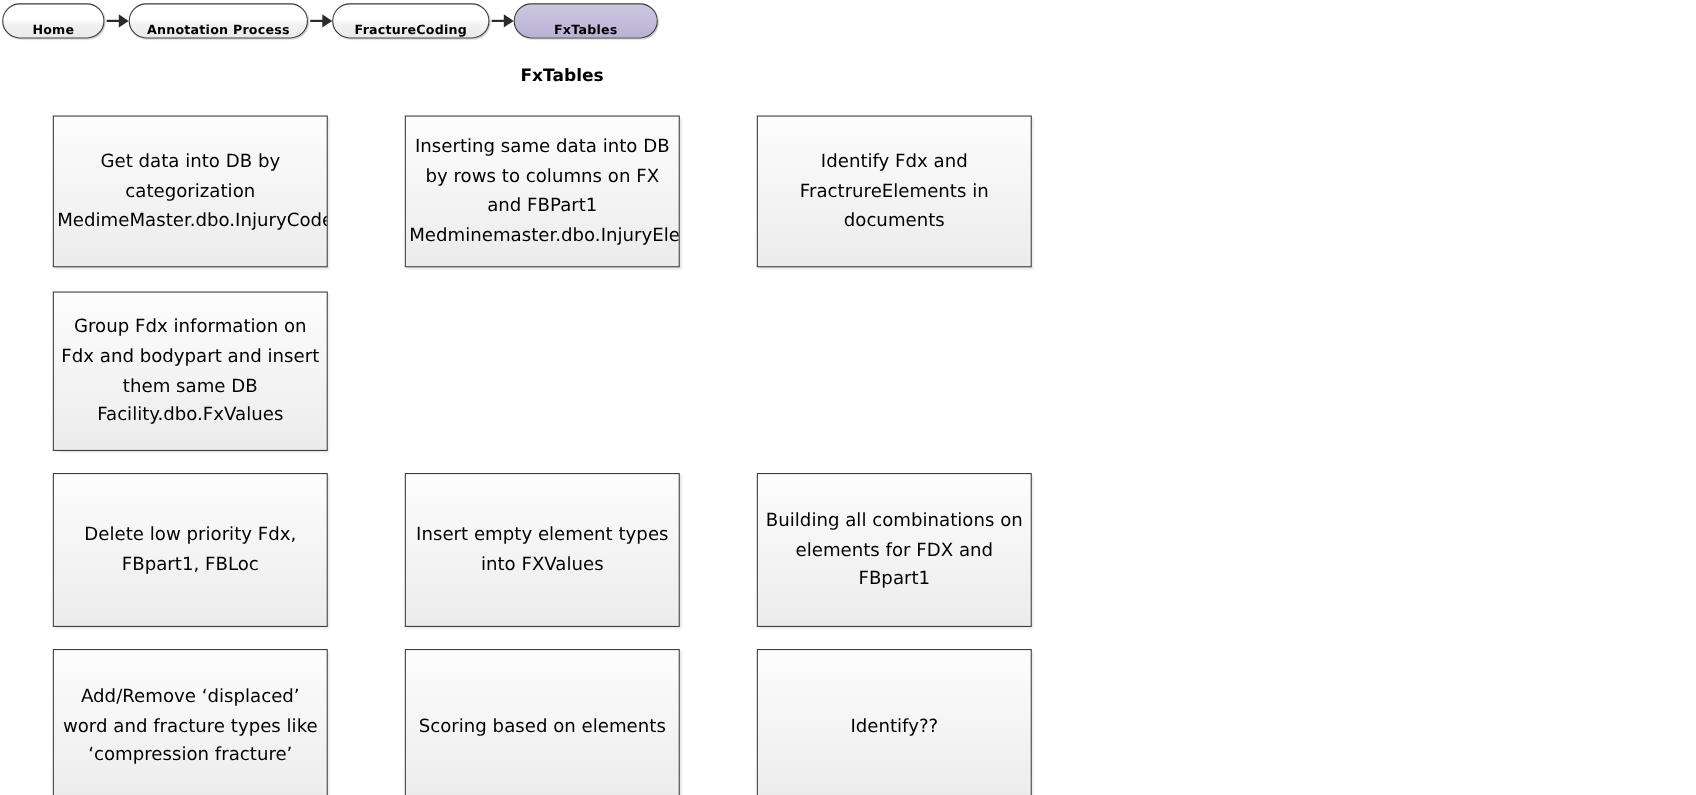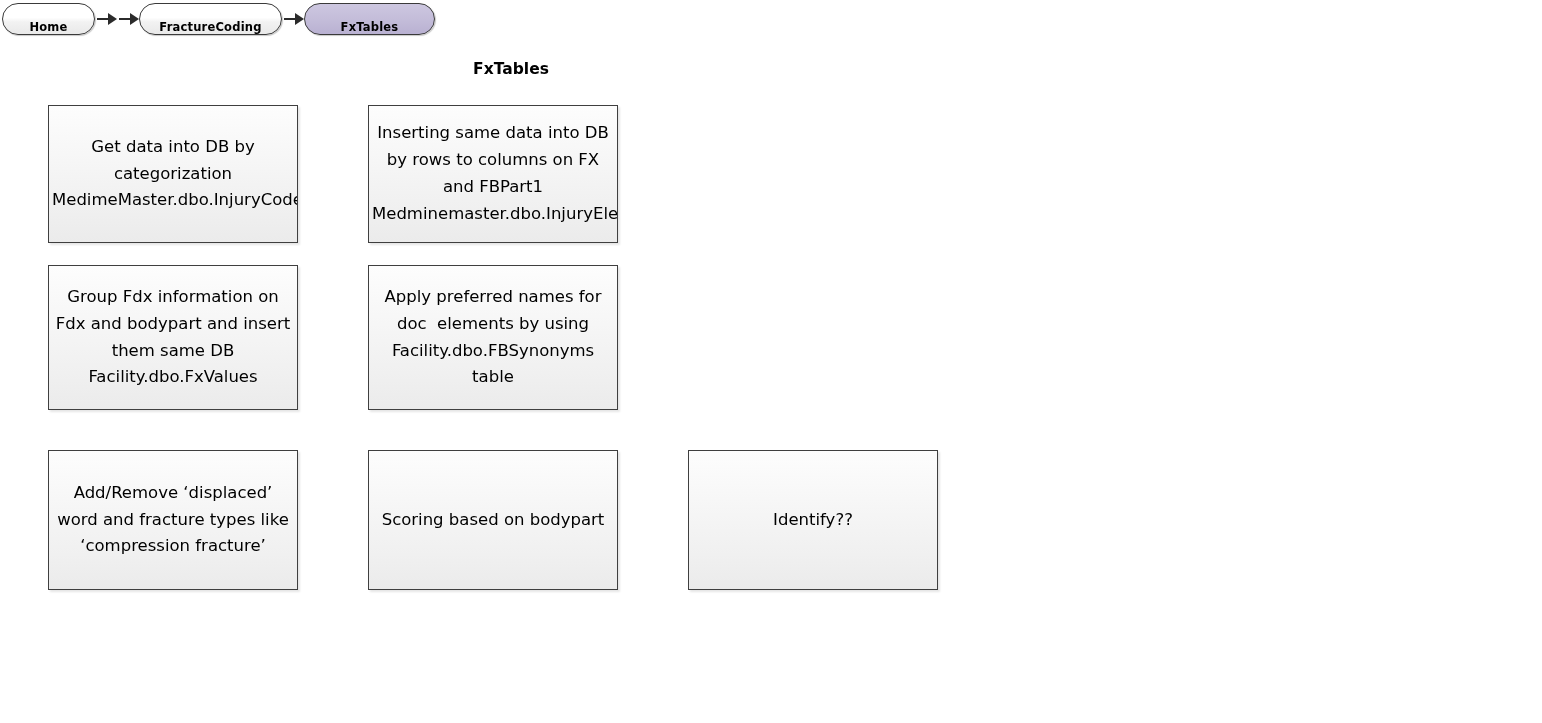--- a/index.html
+++ b/index.html
@@ -134,20 +134,23 @@
 
   <div class="crumb crumb-w1">
     <span>Home</span>
   </div>
 
   <div class="connector">
     <div class="shaft"></div>
       <div class="head"></div>
   </div>
 
+  <div class="crumb crumb-w2">
+    <span>Annotation Process</span>
+  </div>
 
   <div class="connector">
     <div class="shaft"></div>
       <div class="head"></div>
   </div>
 
   <div class="crumb crumb-w3">
     <span>FractureCoding</span>
   </div>
 
@@ -168,47 +171,60 @@
 
   <div class="grid-row row-h1">
     <div class="box">
       <span class="box-text">Get data into DB by categorization MedimeMaster.dbo.InjuryCodes</span>
     </div>
     <div class="gap-col"></div>
     <div class="box">
       <span class="box-text">Inserting same data into DB by rows to columns on FX and FBPart1 Medminemaster.dbo.InjuryElements2</span>
     </div>
     <div class="gap-col"></div>
+    <div class="box">
+      <span class="box-text">Identify Fdx and FractrureElements in documents</span>
+    </div>
   </div>
 
   <div class="row-gap1"></div>
 
   <div class="grid-row row-h2">
     <div class="box">
       <span class="box-text">Group Fdx information on Fdx and bodypart and insert them same DB Facility.dbo.FxValues</span>
     </div>
     <div class="gap-col"></div>
-    <div class="box">
-      <span class="box-text">Apply preferred names for doc  elements by using Facility.dbo.FBSynonyms table</span>
-    </div>
     <div class="gap-col"></div>
   </div>
 
   <div class="row-gap2"></div>
 
+  <div class="grid-row row-h3">
+    <div class="box">
+      <span class="box-text">Delete low priority Fdx, FBpart1, FBLoc</span>
+    </div>
+    <div class="gap-col"></div>
+    <div class="box">
+      <span class="box-text">Insert empty element types into FXValues</span>
+    </div>
+    <div class="gap-col"></div>
+    <div class="box">
+      <span class="box-text">Building all combinations on elements for FDX and FBpart1</span>
+    </div>
+  </div>
 
   <div class="row-gap3"></div>
 
   <div class="grid-row row-h4">
     <div class="box">
       <span class="box-text">Add/Remove ‘displaced’ word and fracture types like ‘compression fracture’</span>
     </div>
     <div class="gap-col"></div>
     <div class="box">
-      <span class="box-text">Scoring based on bodypart</span>
+      <span class="box-text">Scoring based on elements</span>
     </div>
     <div class="gap-col"></div>
     <div class="box">
       <span class="box-text">Identify??</span>
     </div>
   </div>
 
 </div>
 
 </body></html>

